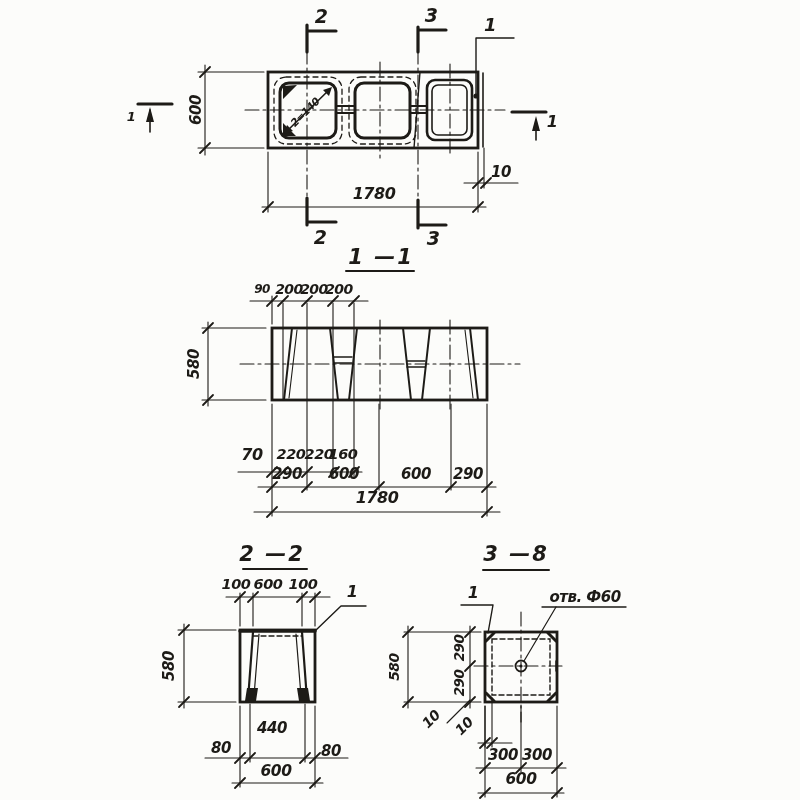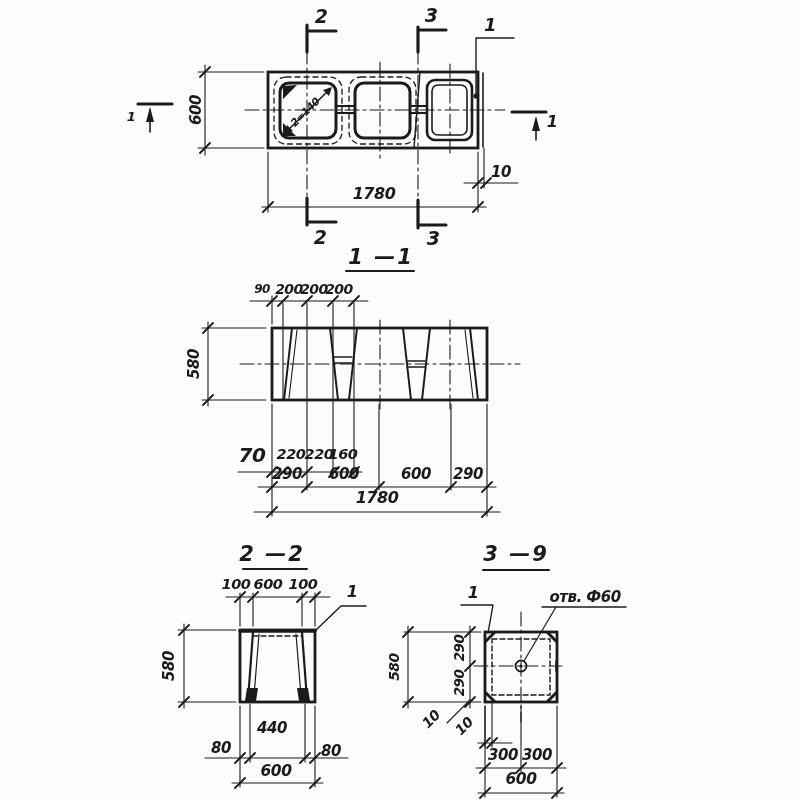--- a/index.html
+++ b/index.html
@@ -167,42 +167,42 @@
   <span class="t" style="left:320px;top:237px;font-size:19px">2</span>
   <span class="t" style="left:433px;top:238px;font-size:19px">3</span>
   <span class="t r45" style="left:305px;top:112px;font-size:10.5px">2=140</span>
 
   <span class="t title" style="left:381px;top:257px;font-size:21px">1 —1</span>
   <span class="t" style="left:262px;top:289px;font-size:12px">90</span>
   <span class="t" style="left:289px;top:289px;font-size:14px">200</span>
   <span class="t" style="left:314px;top:289px;font-size:14px">200</span>
   <span class="t" style="left:339px;top:289px;font-size:14px">200</span>
   <span class="t r90" style="left:194px;top:364px;font-size:15px">580</span>
-  <span class="t" style="left:252px;top:455px;font-size:20px">70</span>
+  <span class="t" style="left:252px;top:455px;font-size:16px">70</span>
   <span class="t" style="left:291px;top:454px;font-size:14.5px">220</span>
   <span class="t" style="left:319px;top:454px;font-size:14.5px">220</span>
   <span class="t" style="left:343px;top:454px;font-size:14.5px">160</span>
   <span class="t" style="left:287px;top:474px;font-size:15px">290</span>
   <span class="t" style="left:344px;top:474px;font-size:15px">600</span>
   <span class="t" style="left:416px;top:474px;font-size:15px">600</span>
   <span class="t" style="left:468px;top:474px;font-size:15px">290</span>
   <span class="t" style="left:377px;top:498px;font-size:16px">1780</span>
 
   <span class="t title" style="left:272px;top:554px;font-size:21px">2 —2</span>
   <span class="t" style="left:236px;top:584px;font-size:14.5px">100</span>
   <span class="t" style="left:268px;top:584px;font-size:14.5px">600</span>
   <span class="t" style="left:303px;top:584px;font-size:14.5px">100</span>
   <span class="t" style="left:352px;top:592px;font-size:16px">1</span>
   <span class="t r90" style="left:169px;top:666px;font-size:15px">580</span>
   <span class="t" style="left:221px;top:748px;font-size:15px">80</span>
   <span class="t" style="left:272px;top:728px;font-size:15px">440</span>
   <span class="t" style="left:331px;top:751px;font-size:15px">80</span>
   <span class="t" style="left:276px;top:772px;font-size:15.5px">600</span>
 
-  <span class="t title" style="left:516px;top:554px;font-size:21px">3 —9</span>
+  <span class="t title" style="left:516px;top:554px;font-size:21px">3 —8</span>
   <span class="t" style="left:473px;top:593px;font-size:16px">1</span>
   <span class="t" style="left:585px;top:597px;font-size:15px">отв. Ф60</span>
   <span class="t r90" style="left:394px;top:667px;font-size:14px">580</span>
   <span class="t r90" style="left:460px;top:648px;font-size:13.5px">290</span>
   <span class="t r90" style="left:460px;top:683px;font-size:13.5px">290</span>
   <span class="t r45" style="left:431px;top:719px;font-size:14px">10</span>
   <span class="t r45" style="left:464px;top:726px;font-size:14px">10</span>
   <span class="t" style="left:503px;top:755px;font-size:15px">300</span>
   <span class="t" style="left:537px;top:755px;font-size:15px">300</span>
   <span class="t" style="left:521px;top:780px;font-size:15.5px">600</span>

